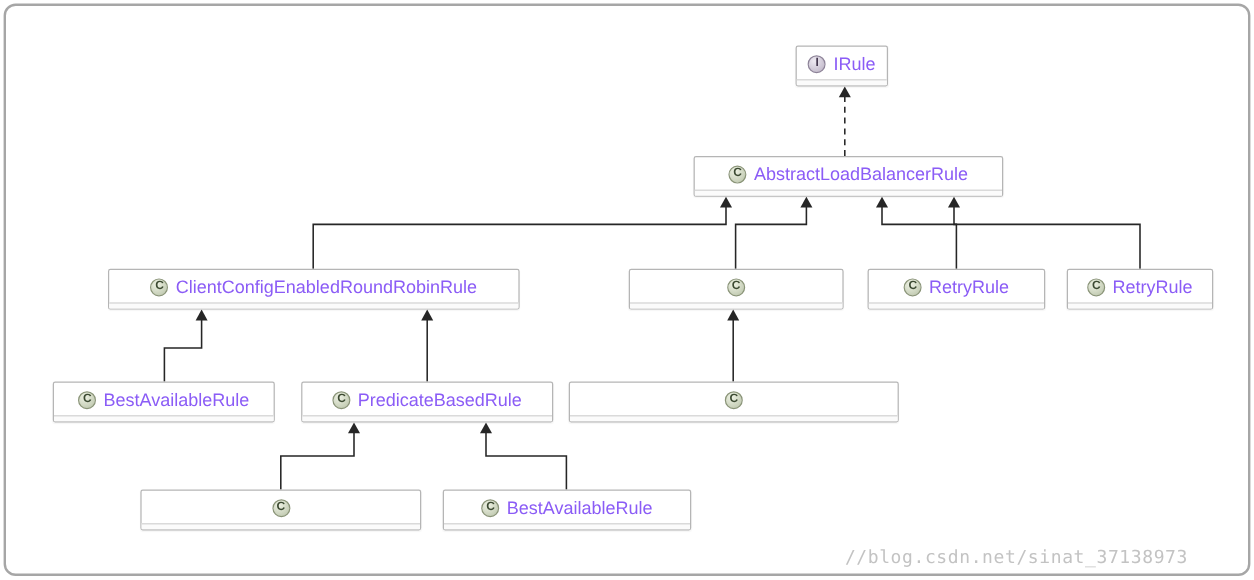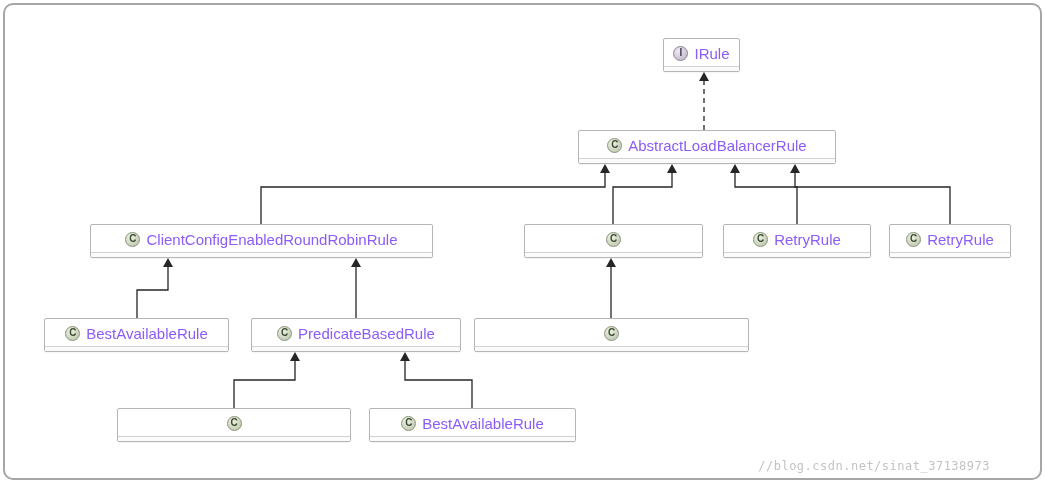--- a/index.html
+++ b/index.html
@@ -37,21 +37,21 @@
   .icon.interface{
     color:#45394f;border:1px solid #8d8398;
     background:radial-gradient(circle at 35% 30%,#eeeaf2,#b9b0c2);
   }
   .label{
     font-weight:normal;font-size:15px;color:#8b5cf6;white-space:nowrap;
   }
   .watermark{
     position:absolute;right:55px;bottom:10px;
     font-family:"DejaVu Sans Mono",monospace;
-    font-size:12px;color:#c3c3c3;letter-spacing:0.5px;
+    font-size:15px;color:#c3c3c3;letter-spacing:0.5px;
     text-shadow:0 0 1px #ffffff;
   }
 </style>
 </head>
 <body>
 
 <svg id="edges" xmlns="http://www.w3.org/2000/svg">
     <polyline points="704,130 704,80" fill="none" stroke="#262626" stroke-width="1.3" stroke-dasharray="5 4"></polyline>
     <polygon points="704,72 699,81 709,81" fill="#262626"></polygon>
     <polyline points="261,224 261,187 605,187 605,172" fill="none" stroke="#262626" stroke-width="1.3"></polyline>

